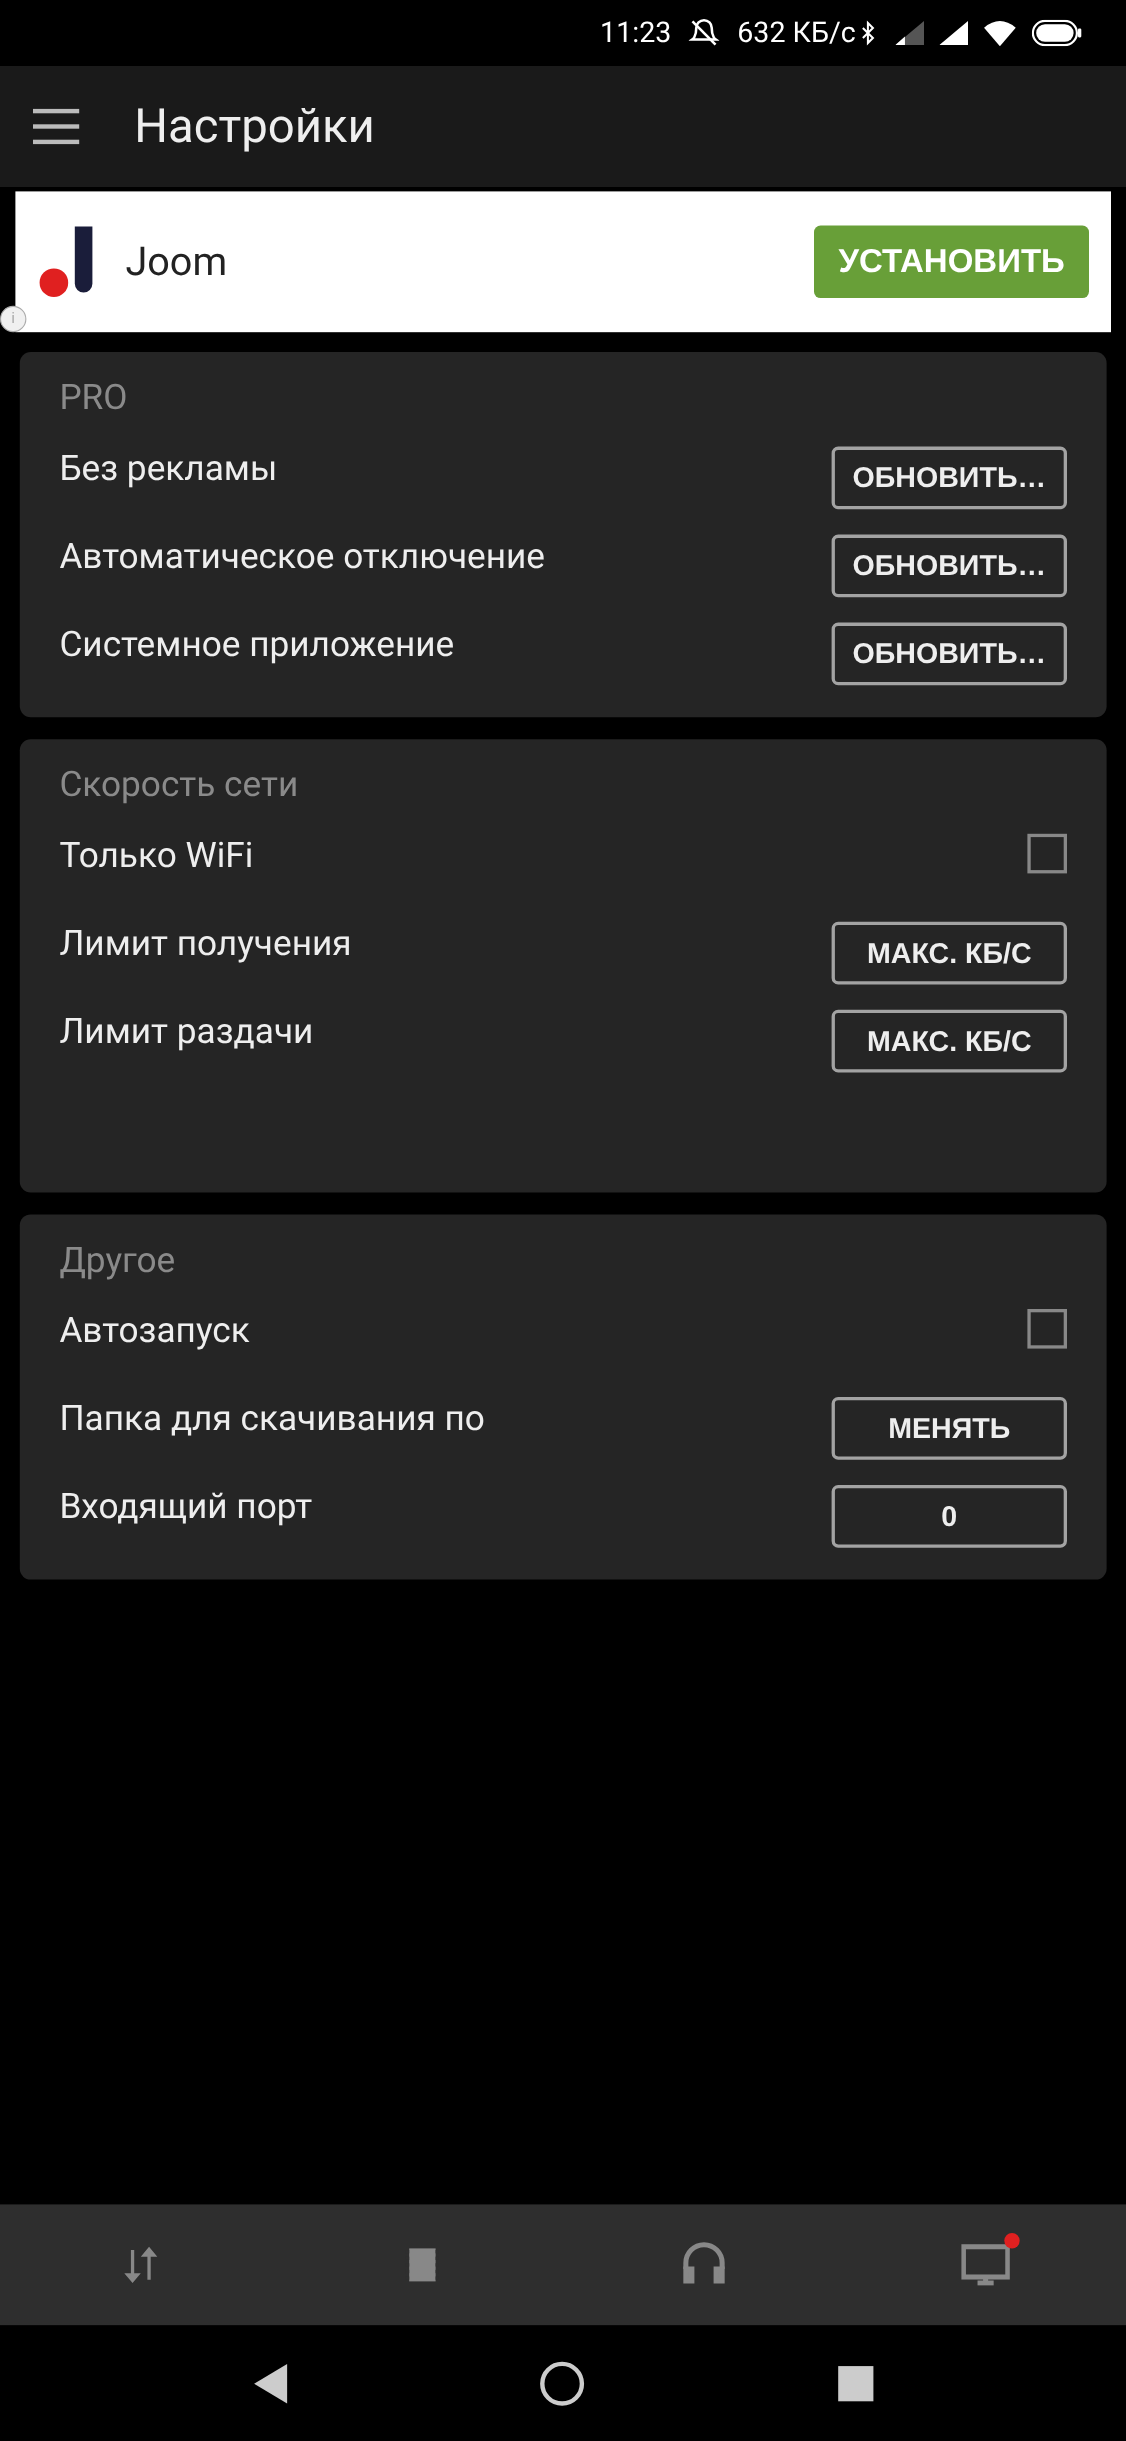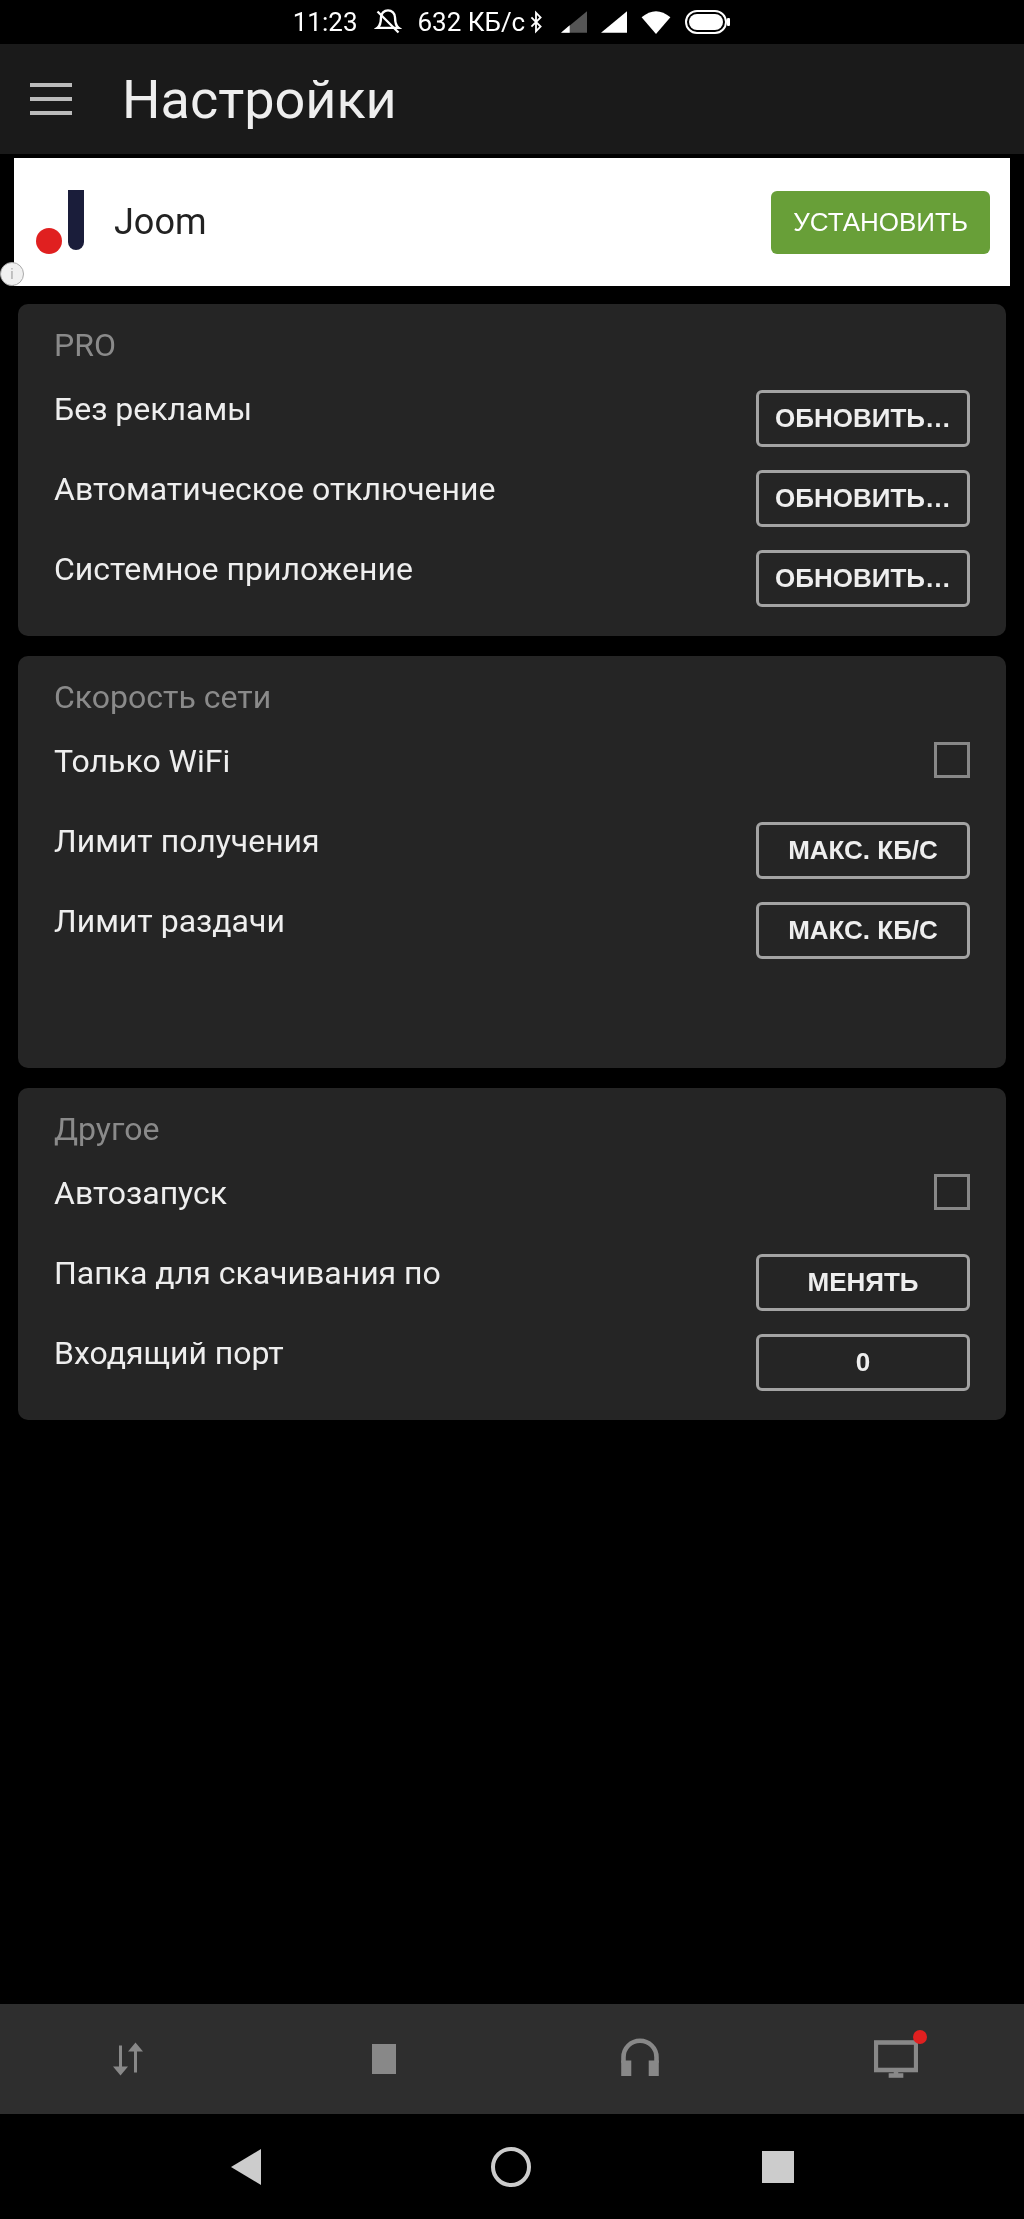--- a/index.html
+++ b/index.html
@@ -5,24 +5,24 @@
 * { margin: 0; padding: 0; box-sizing: border-box; }
 body {
   width: 1024px;
   height: 2219px;
   background: #000;
   font-family: Roboto, Arial, sans-serif;
   color: #eee;
   overflow: hidden;
 }
 .status-bar {
-  height: 44px;
-  display: flex;
-  align-items: center;
-  justify-content: center;
+  height: 60px;
+  display: flex;
+  align-items: center;
+  justify-content: flex-end;
   padding: 0 40px;
   background: #000;
   color: #fff;
   font-size: 26px;
 }
 .status-left { display: flex; align-items: center; gap: 16px; }
 .status-right { display: flex; align-items: center; gap: 14px; }
 .app-bar {
   height: 110px;
   display: flex;
@@ -36,21 +36,21 @@
   height: 32px;
   display: flex;
   flex-direction: column;
   justify-content: space-between;
 }
 .hamburger span {
   display: block;
   height: 4px;
   background: #bbb;
 }
-.app-title { font-size: 54px; color: #eee; font-weight: 400; }
+.app-title { font-size: 43px; color: #eee; font-weight: 400; }
 .ad-banner {
   margin: 4px 14px 0 14px;
   background: #fff;
   height: 128px;
   display: flex;
   align-items: center;
   padding: 0 20px 0 16px;
   gap: 20px;
   position: relative;
 }
@@ -69,22 +69,22 @@
   width: 26px; height: 26px;
   background: #e02020;
   border-radius: 50%;
 }
 .ad-text { flex: 1; }
 .ad-title { font-size: 36px; color: #222; font-weight: 400; }
 .ad-sub { font-size: 26px; color: #666; letter-spacing: 1px; }
 .ad-btn {
   background: #689f38;
   color: #fff;
-  font-size: 26px;
-  font-weight: 400;
+  font-size: 30px;
+  font-weight: 700;
   padding: 16px 22px;
   border-radius: 6px;
   border: none;
 }
 .ad-info {
   position: absolute;
   bottom: 0; left: -14px;
   width: 24px; height: 24px;
   border: 1px solid #aaa;
   border-radius: 50%;

